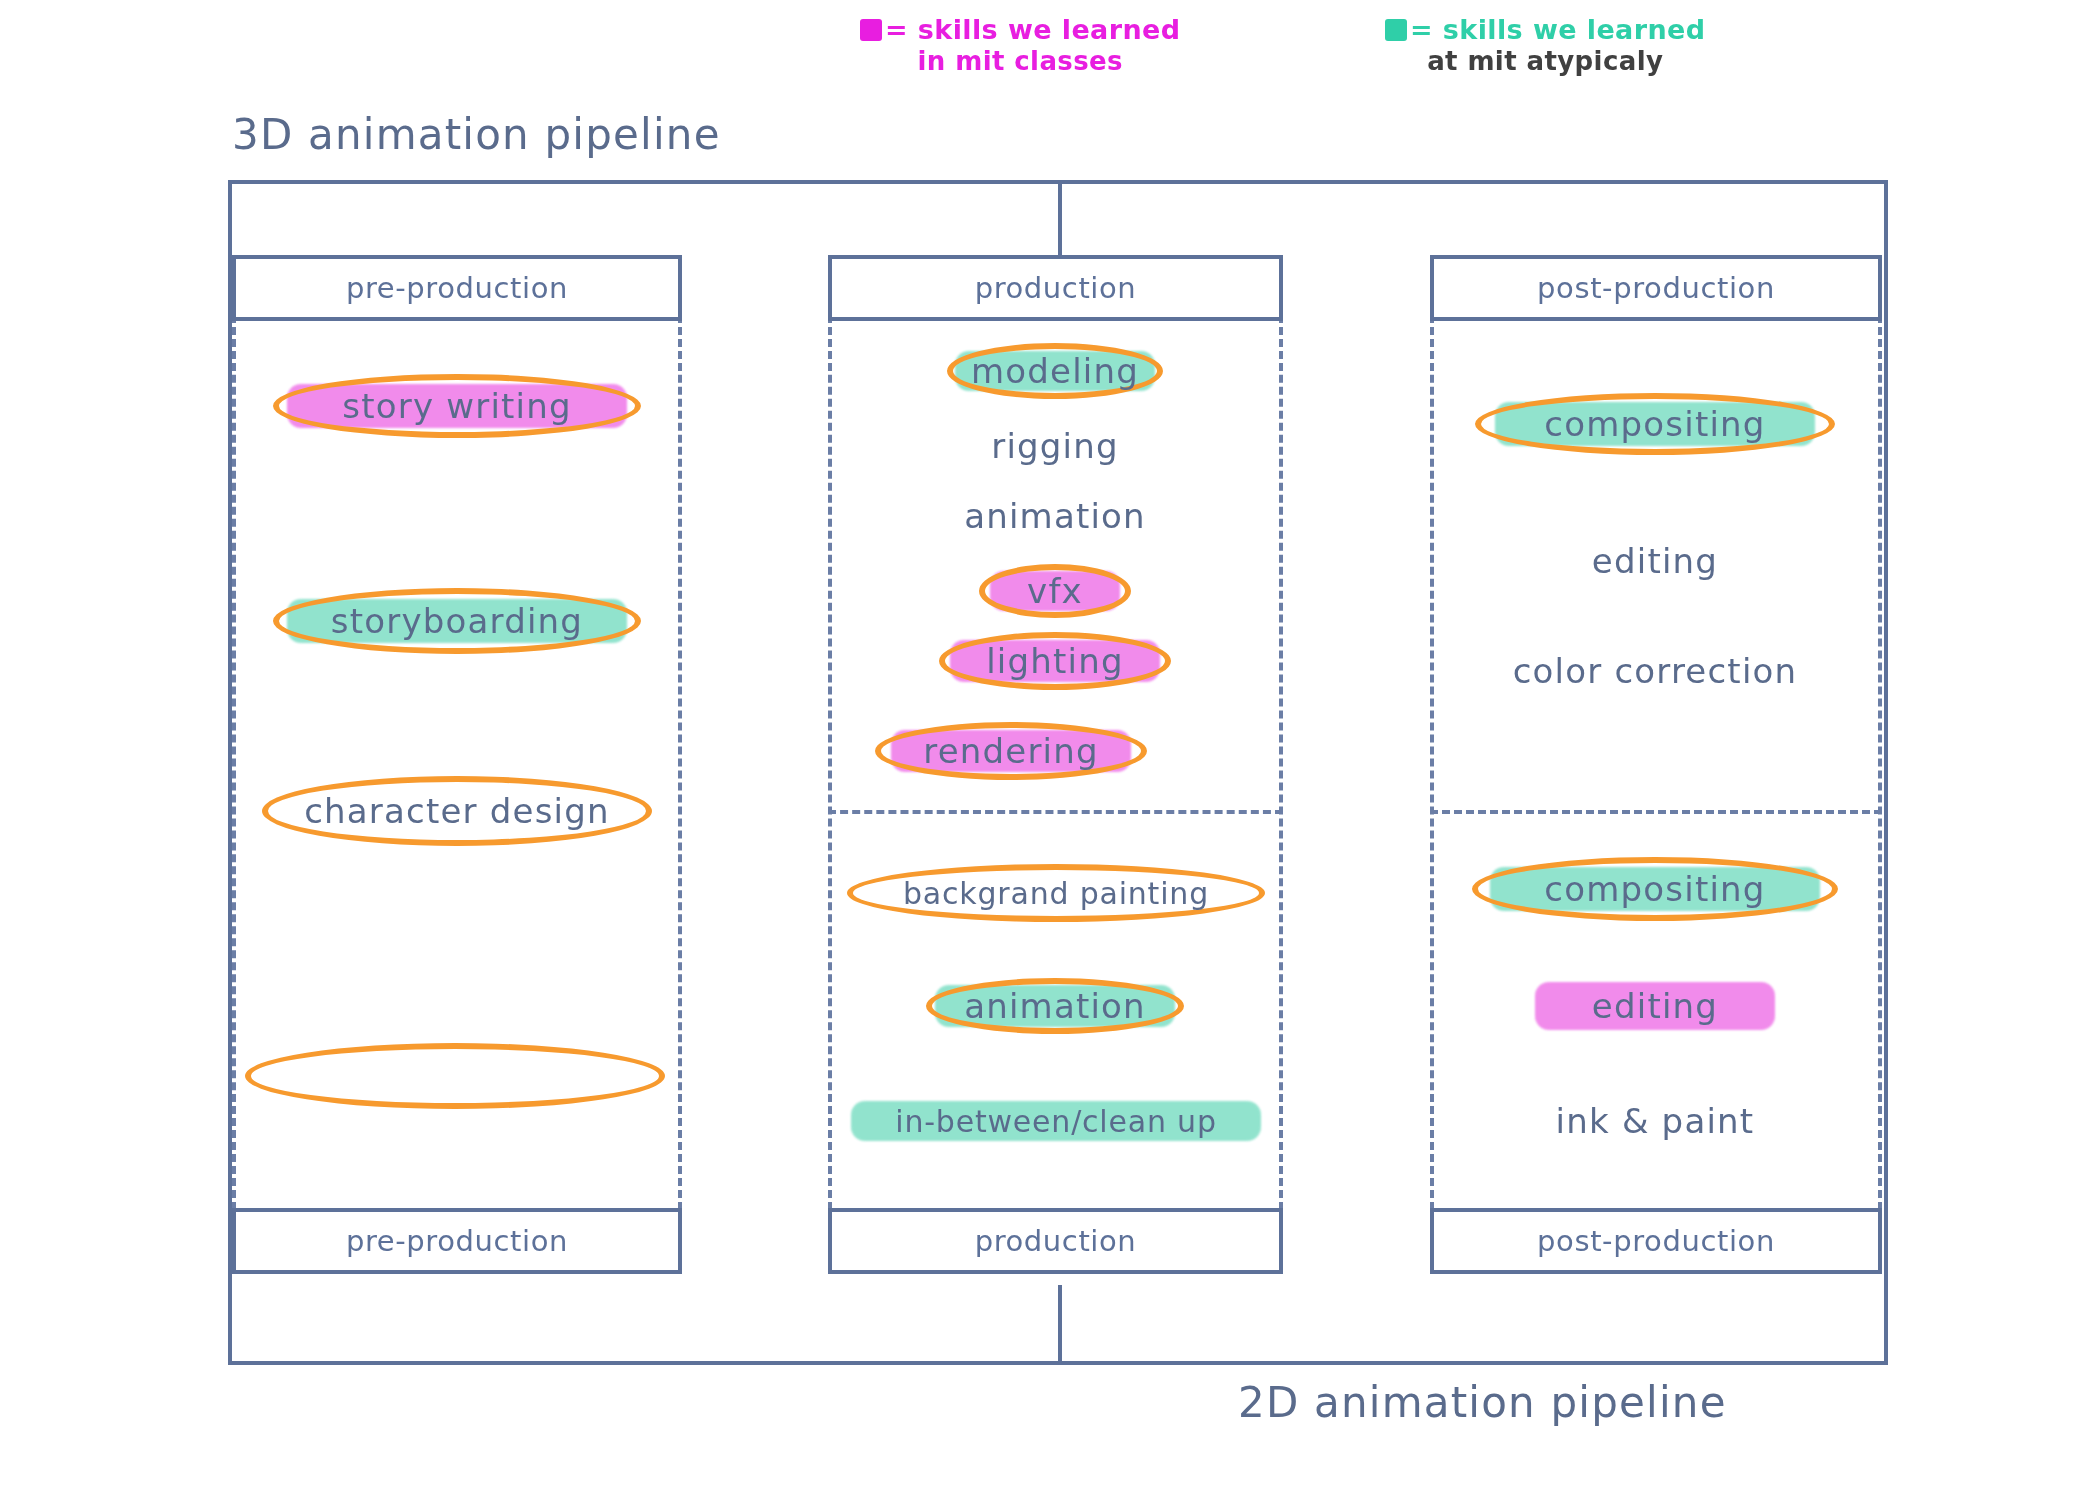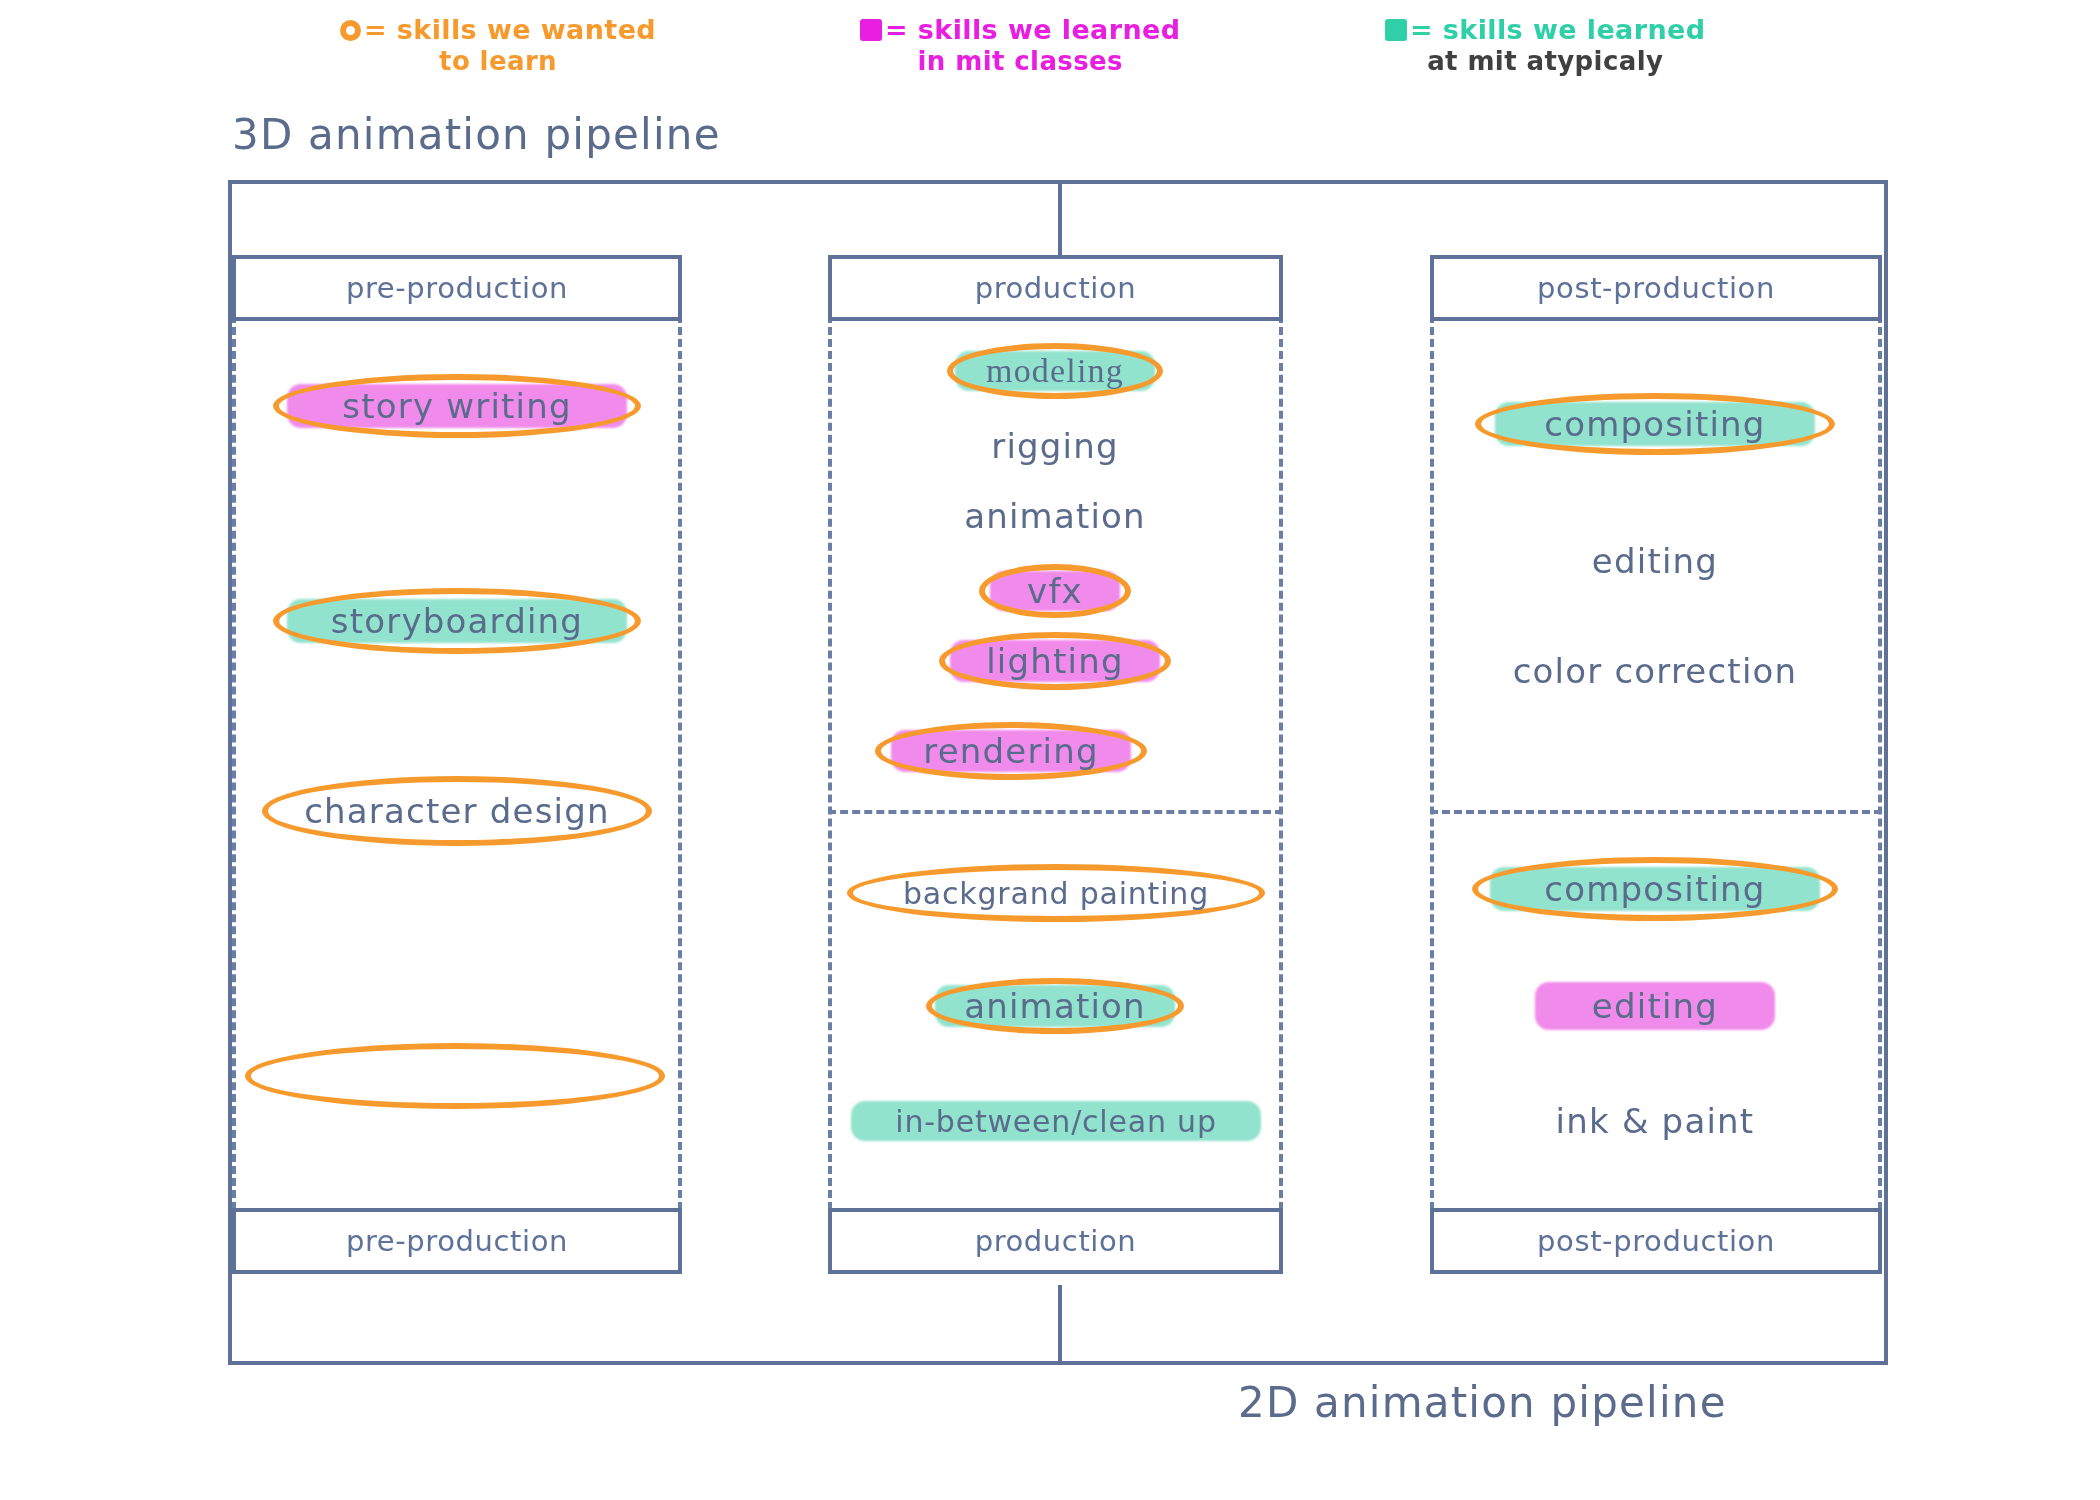--- a/index.html
+++ b/index.html
@@ -89,26 +89,20 @@
     transform:translate(-50%,-50%);
     border:6px solid #f79a2e;
     border-radius:50%/50%;
     box-sizing:border-box;
   }
 </style>
 </head>
 <body>
 
 <div class="legend">
-  <div class="legend-item" style="left:340px;top:6px;">
-    <div class="legend-l1" style="color:#f79a2e;">
-      <span class="legend-swatch sw-ring"></span><span>= skills we wanted</span>
-    </div>
-    <div class="legend-l2" style="color:#f79a2e;">to learn</div>
-  </div>
 
   <div class="legend-item" style="left:860px;top:6px;">
     <div class="legend-l1" style="color:#e81ee0;">
       <span class="legend-swatch sw-sq" style="background:#e81ee0;"></span><span>= skills we learned</span>
     </div>
     <div class="legend-l2" style="color:#e81ee0;">in mit classes</div>
   </div>
 
   <div class="legend-item" style="left:1385px;top:6px;">
     <div class="legend-l1" style="color:#2fcfa8;">
@@ -162,21 +156,21 @@
   <span class="txt">storyboarding</span>
 </div>
 <div class="skill" style="left:252px;top:775px;width:410px;height:72px;">
   <span class="ring" style="width:390px;height:70px;"></span>
   <span class="txt">character design</span>
 </div>
 <div class="skill" style="left:240px;top:1040px;width:430px;height:72px;">
   <span class="ring" style="width:420px;height:66px;"></span>
 </div>
 
-<div class="skill" style="left:880px;top:340px;width:350px;height:62px;font-family:Liberation Serif, serif;">
+<div class="skill" style="left:880px;top:340px;width:350px;height:62px;">
   <span class="hl teal" style="width:200px;height:40px;"></span>
   <span class="ring" style="width:216px;height:56px;"></span>
   <span class="txt">modeling</span>
 </div>
 <div class="skill" style="left:880px;top:415px;width:350px;height:62px;">
   <span class="txt">rigging</span>
 </div>
 <div class="skill" style="left:880px;top:485px;width:350px;height:62px;">
   <span class="txt">animation</span>
 </div>

